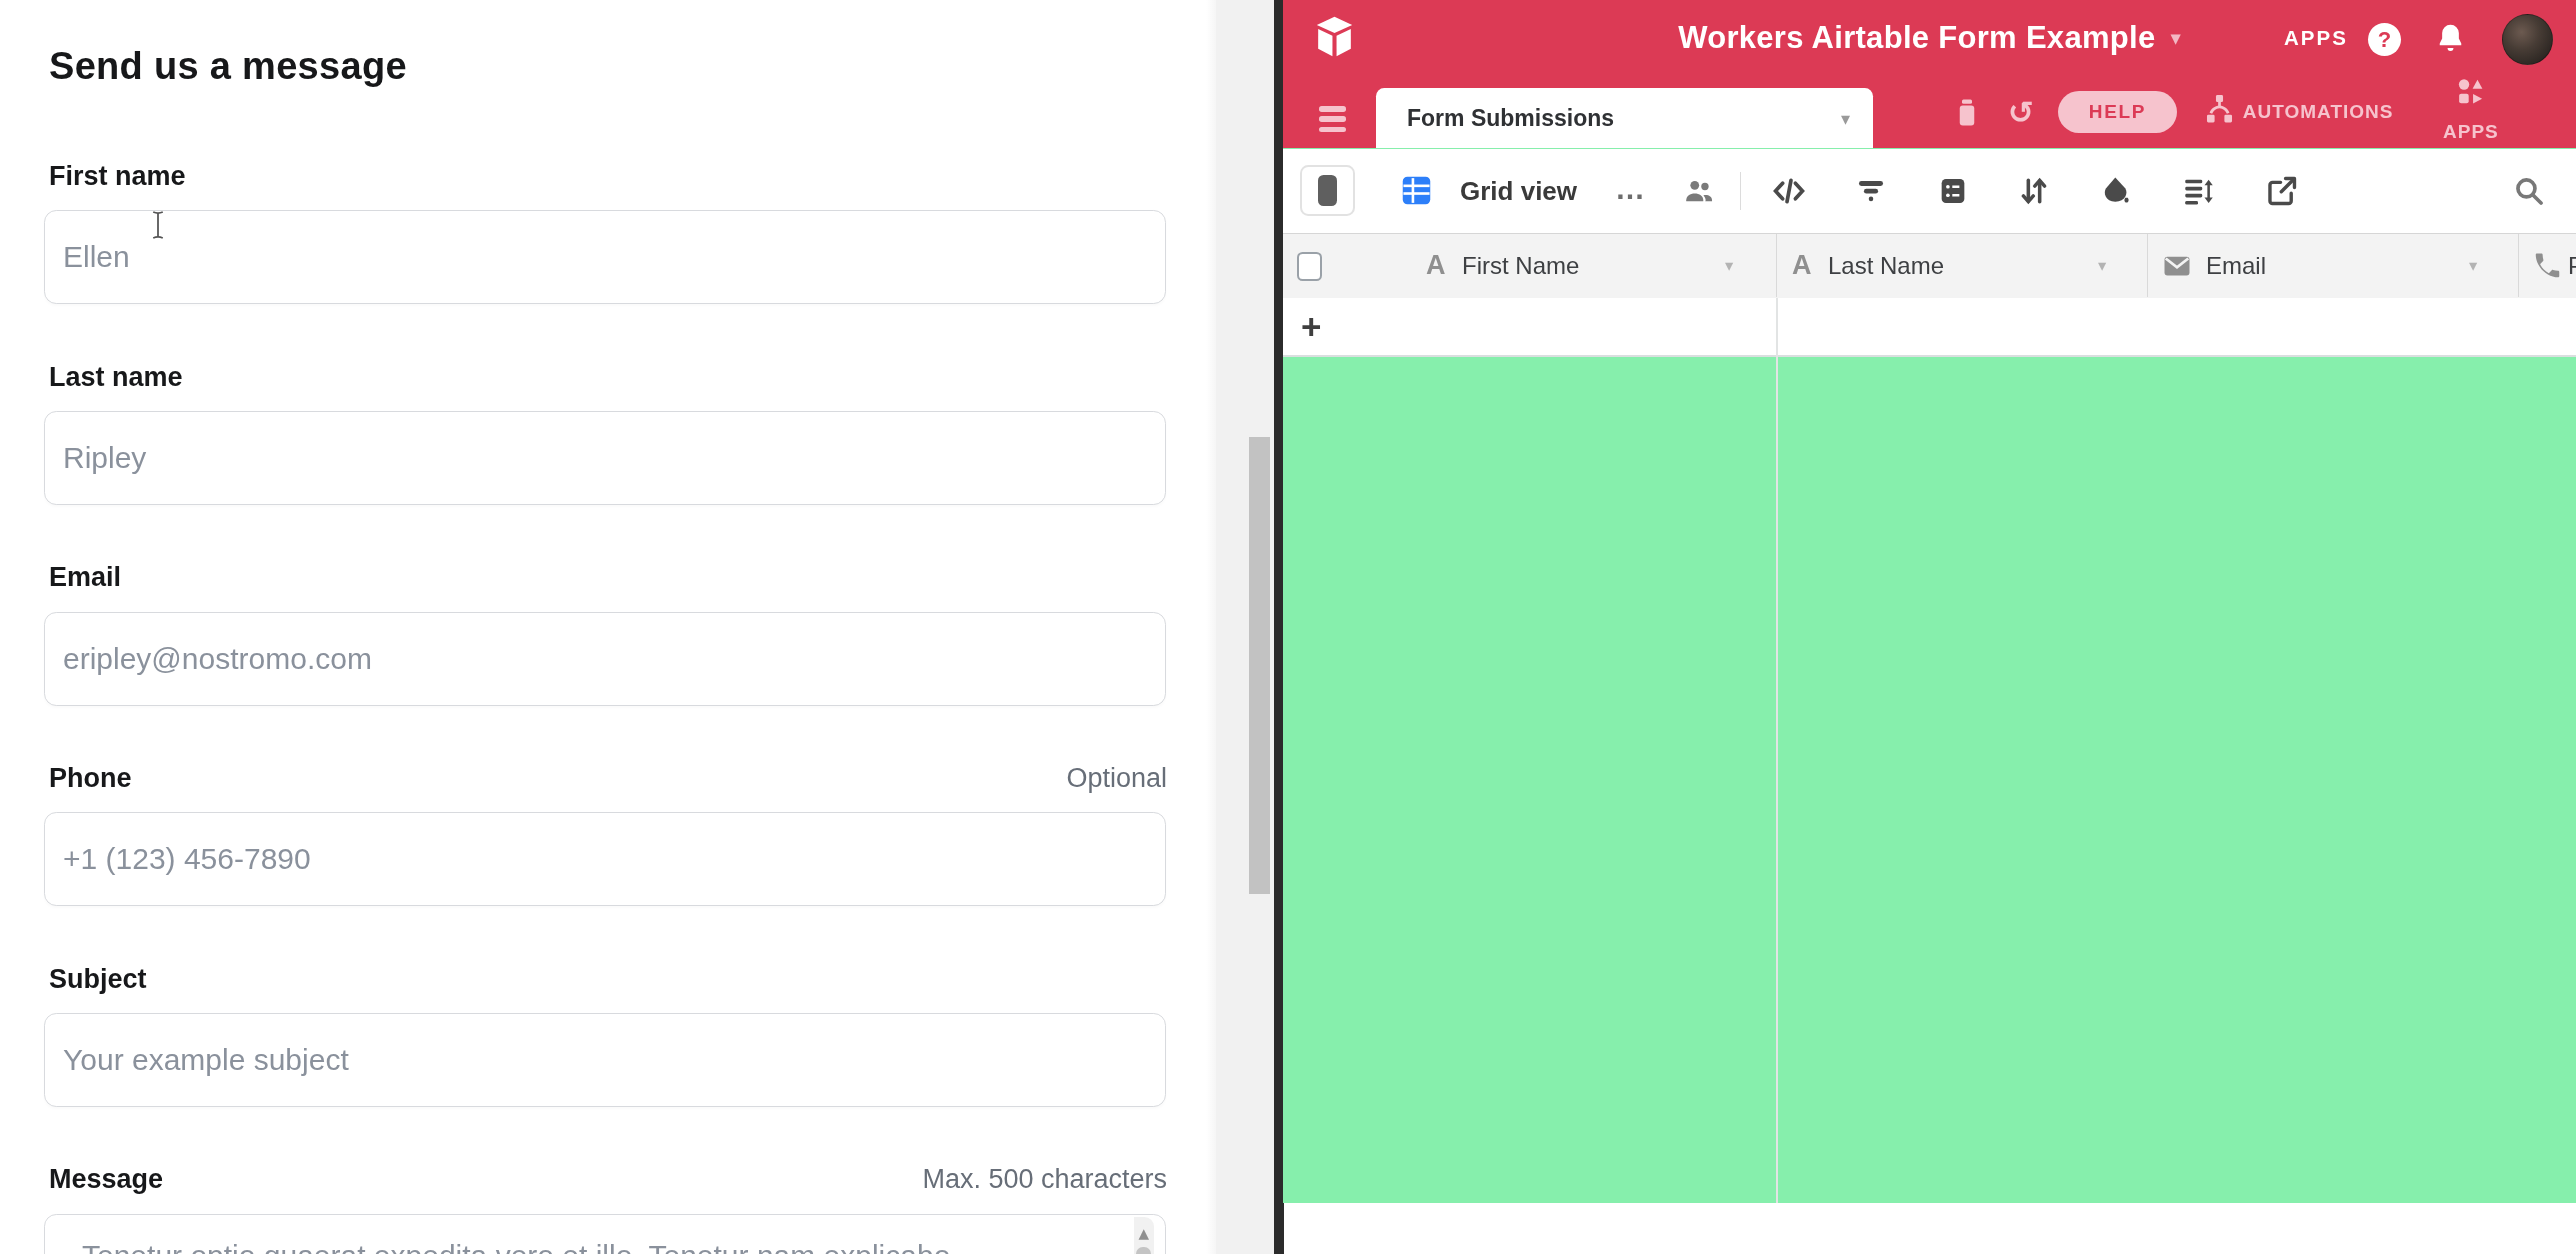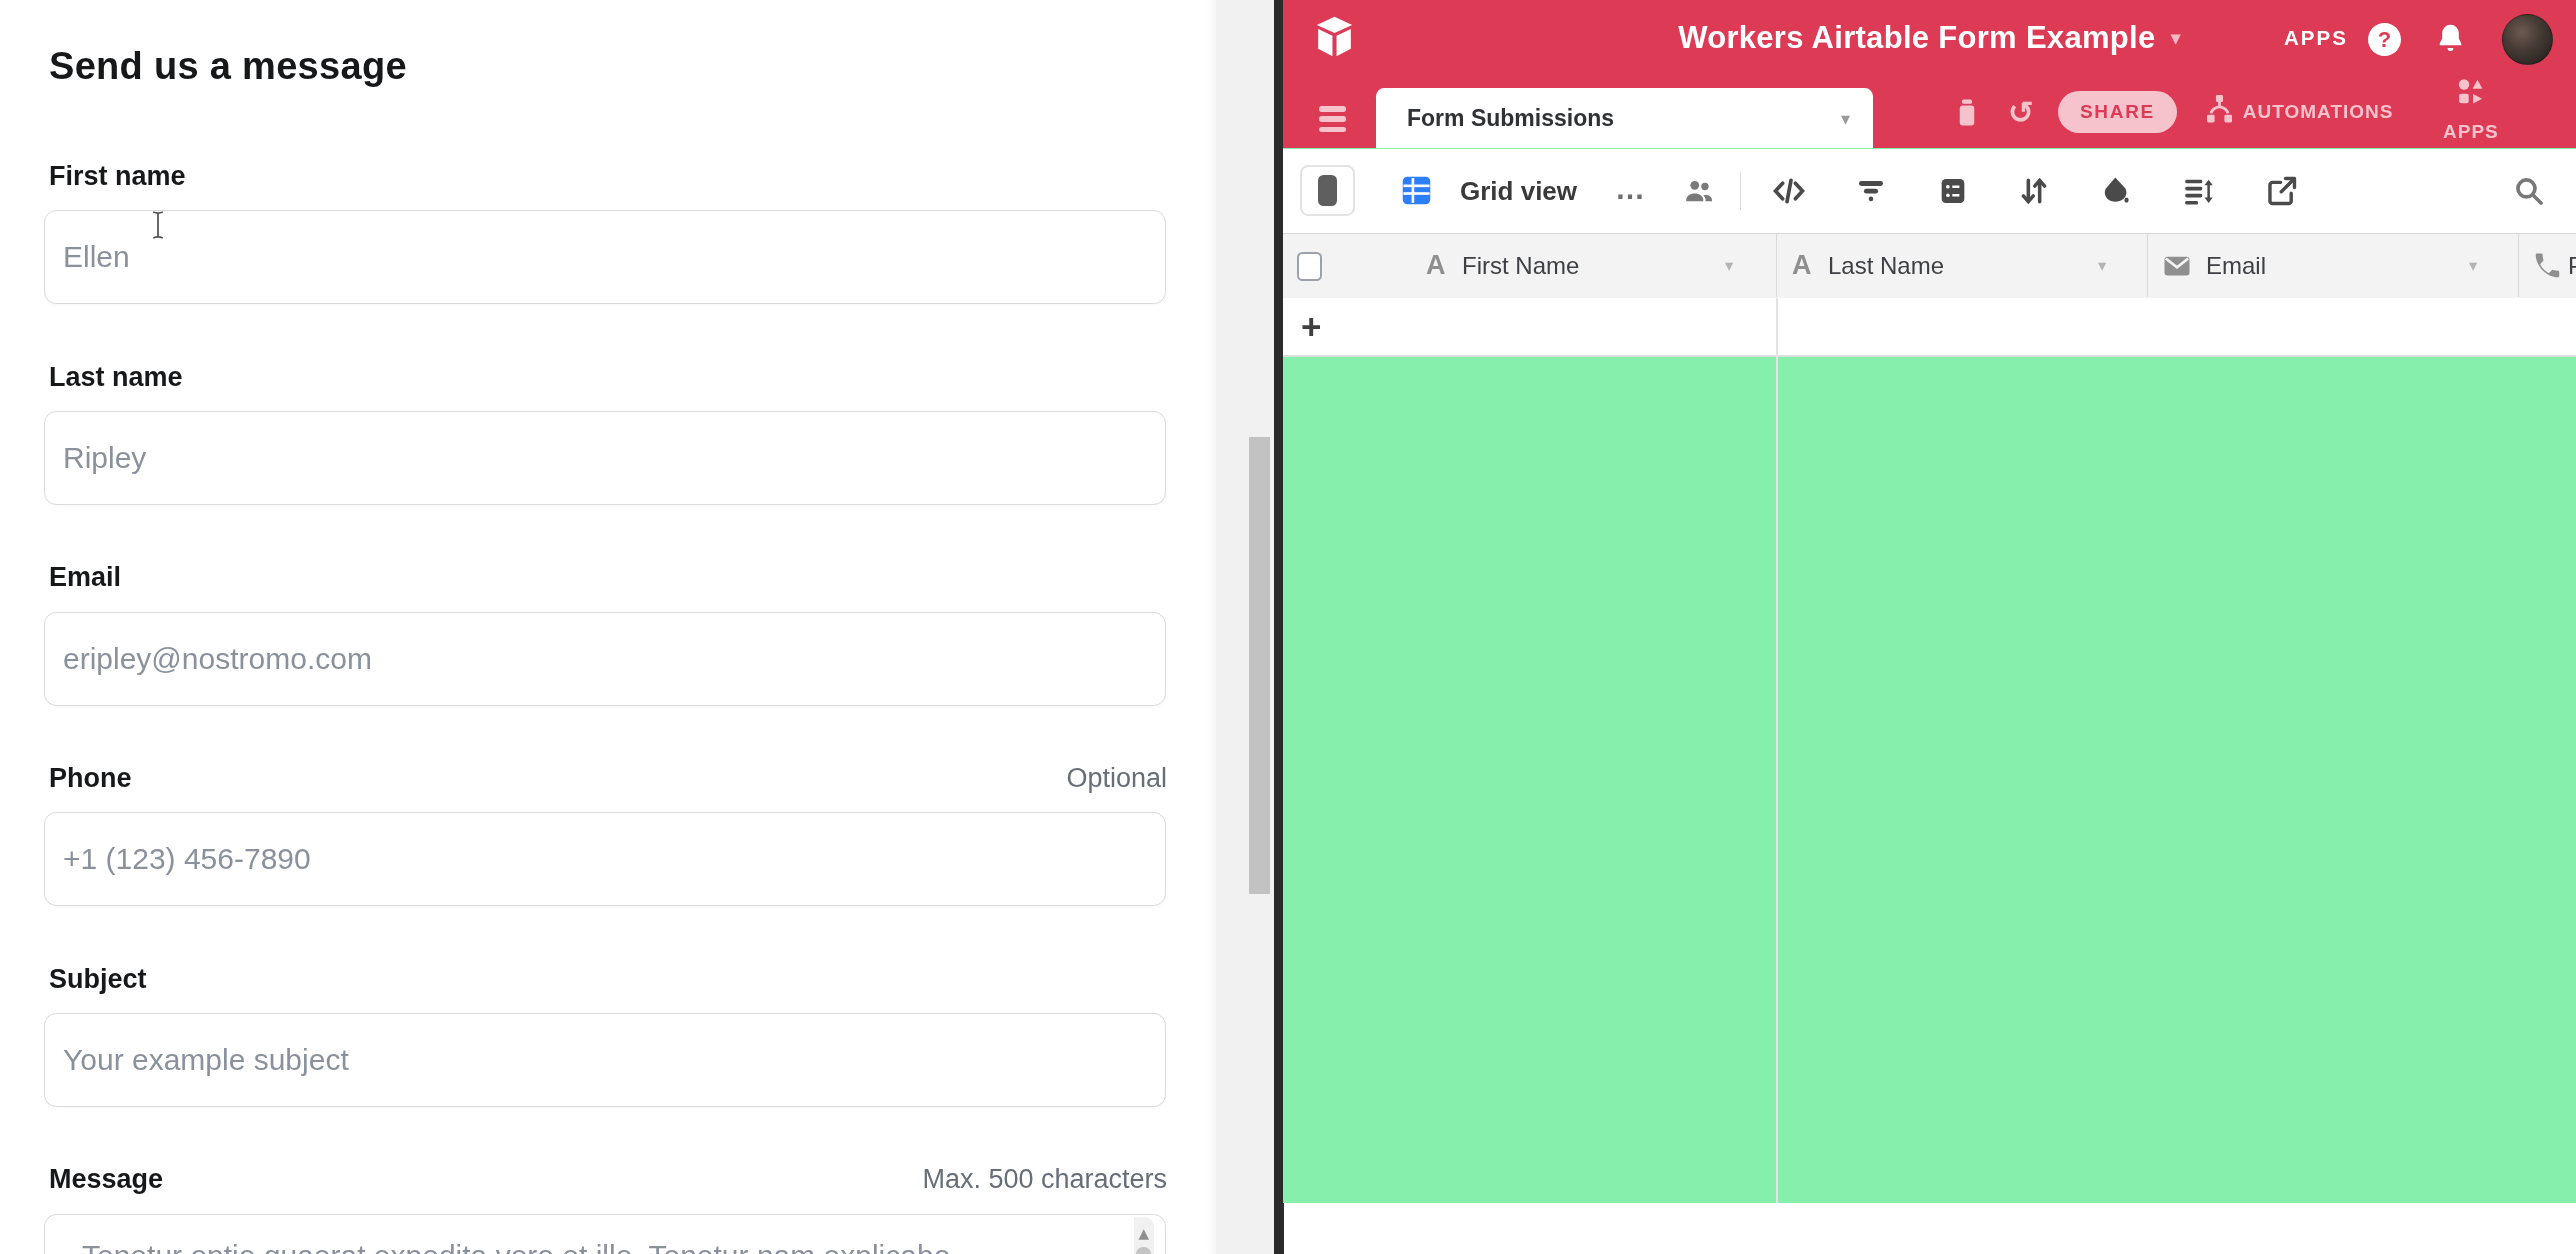--- a/index.html
+++ b/index.html
@@ -186,21 +186,21 @@
         <svg width="30" height="33" viewBox="0 0 24 26">
           <g fill="#f6c3cd">
             <rect x="8" y="2.5" width="8" height="3.4" rx="1.2"></rect>
             <rect x="6.2" y="7.4" width="11.6" height="16" rx="2.4"></rect>
           </g>
         </svg>
       </div>
       <div class="pink-ic" style="left:725px;">
         <span class="hist-glyph">↺</span>
       </div>
-      <div class="share-pill">SHARE</div>
+      <div class="share-pill">HELP</div>
       <div class="pink-group" style="left:920px;">
         <span>
           <svg width="33" height="34" viewBox="0 0 24 25">
             <g fill="#f6c3cd">
               <rect x="9.4" y="1.5" width="5.2" height="5.2" rx="1"></rect>
               <path d="M11 6.5h2v3.4h-2z"></path>
               <path d="M12 9.2c-3.6.3-6.3 2.4-7.3 5.4l1.9.7c.8-2.3 2.8-3.9 5.4-4.1 2.6.2 4.6 1.8 5.4 4.1l1.9-.7c-1-3-3.7-5.1-7.3-5.4z"></path>
               <rect x="2.8" y="16" width="5.6" height="5.6" rx="1"></rect>
               <rect x="15.6" y="16" width="5.6" height="5.6" rx="1"></rect>
             </g>

